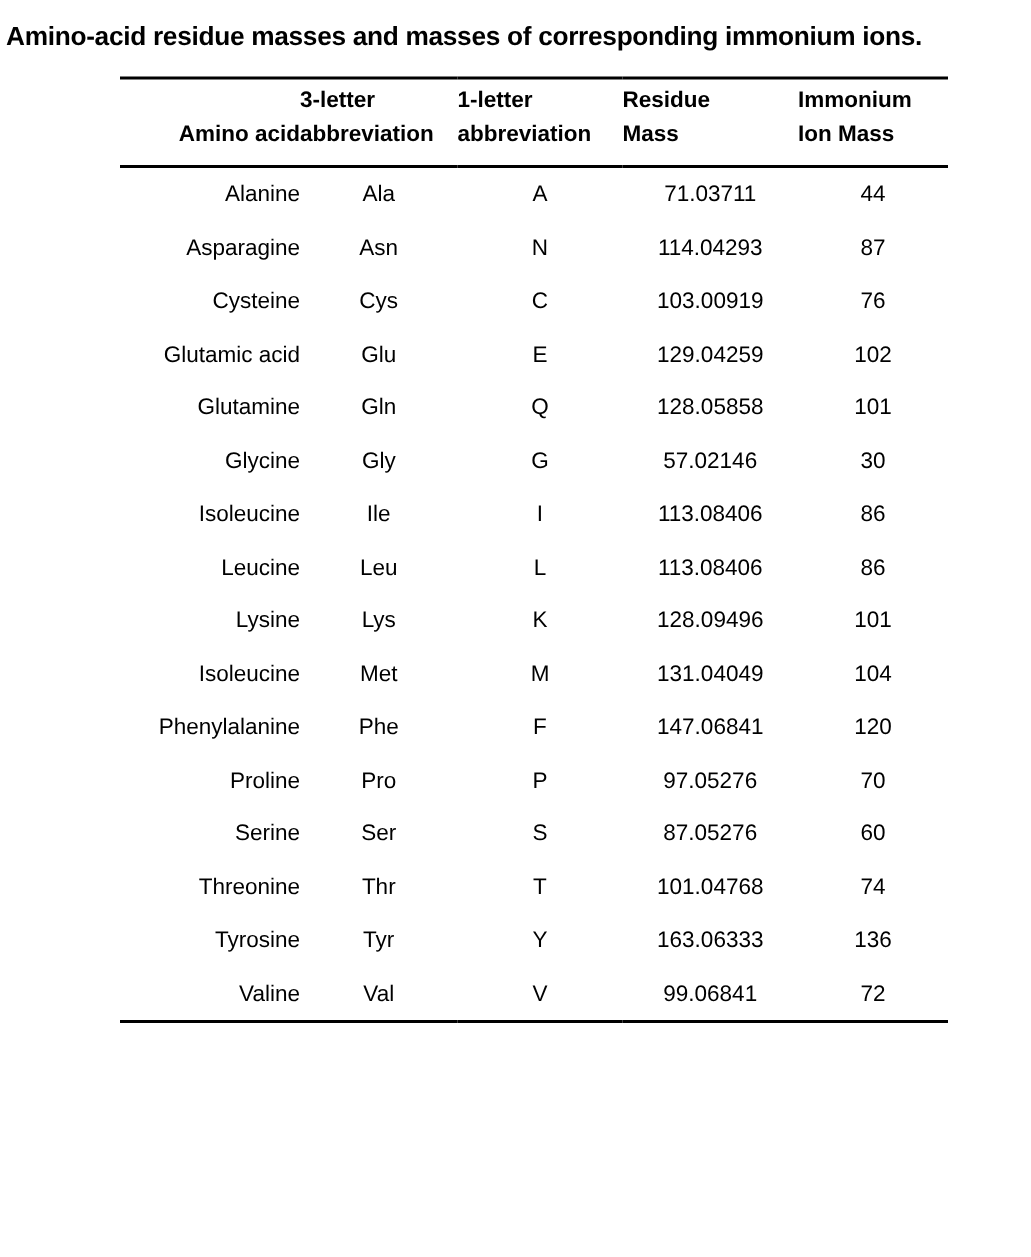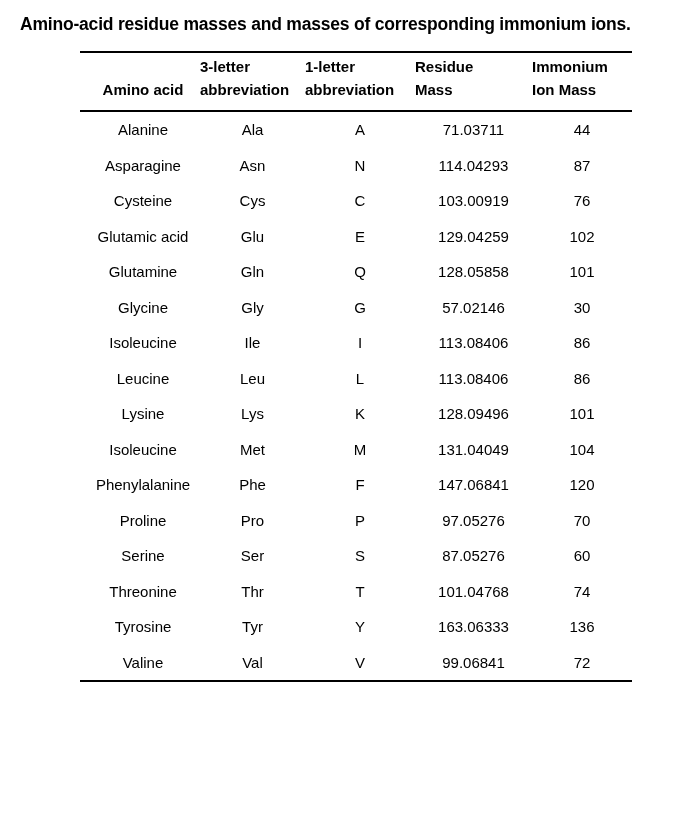--- a/index.html
+++ b/index.html
@@ -7,21 +7,21 @@
     width: 687px; height: 838px;
     background: #ffffff;
     color: #000000;
     font-family: "Liberation Sans", sans-serif;
     overflow: hidden;
   }
   .caption {
     font-weight: bold;
     font-size: 17.5px;
     line-height: 22px;
-    margin: 13px 0 0 20px;
+    margin: 13px 0 0 4px;
     letter-spacing: -0.2px;
     white-space: nowrap;
   }
   table.aa {
     border-collapse: collapse;
     table-layout: fixed;
     margin: 16px 0 0 80px;
     width: 552px;
     font-size: 15px;
     border-top: 2px solid #000;
@@ -33,21 +33,21 @@
   col.c4 { width: 117px; }
   col.c5 { width: 100px; }
   thead tr { border-bottom: 2px solid #000; }
   th {
     font-weight: bold;
     vertical-align: bottom;
     text-align: left;
     padding: 2px 0 9px 0;
   }
   th .hline { line-height: 23px; }
-  th.left, td.left { text-align: center; padding-left: 6px; }
+  th.left, td.left { text-align: right; padding-left: 6px; }
   td {
     height: 35.5px;
     text-align: center;
     padding: 0;
     vertical-align: middle;
   }
 </style>
 </head>
 <body>
 

